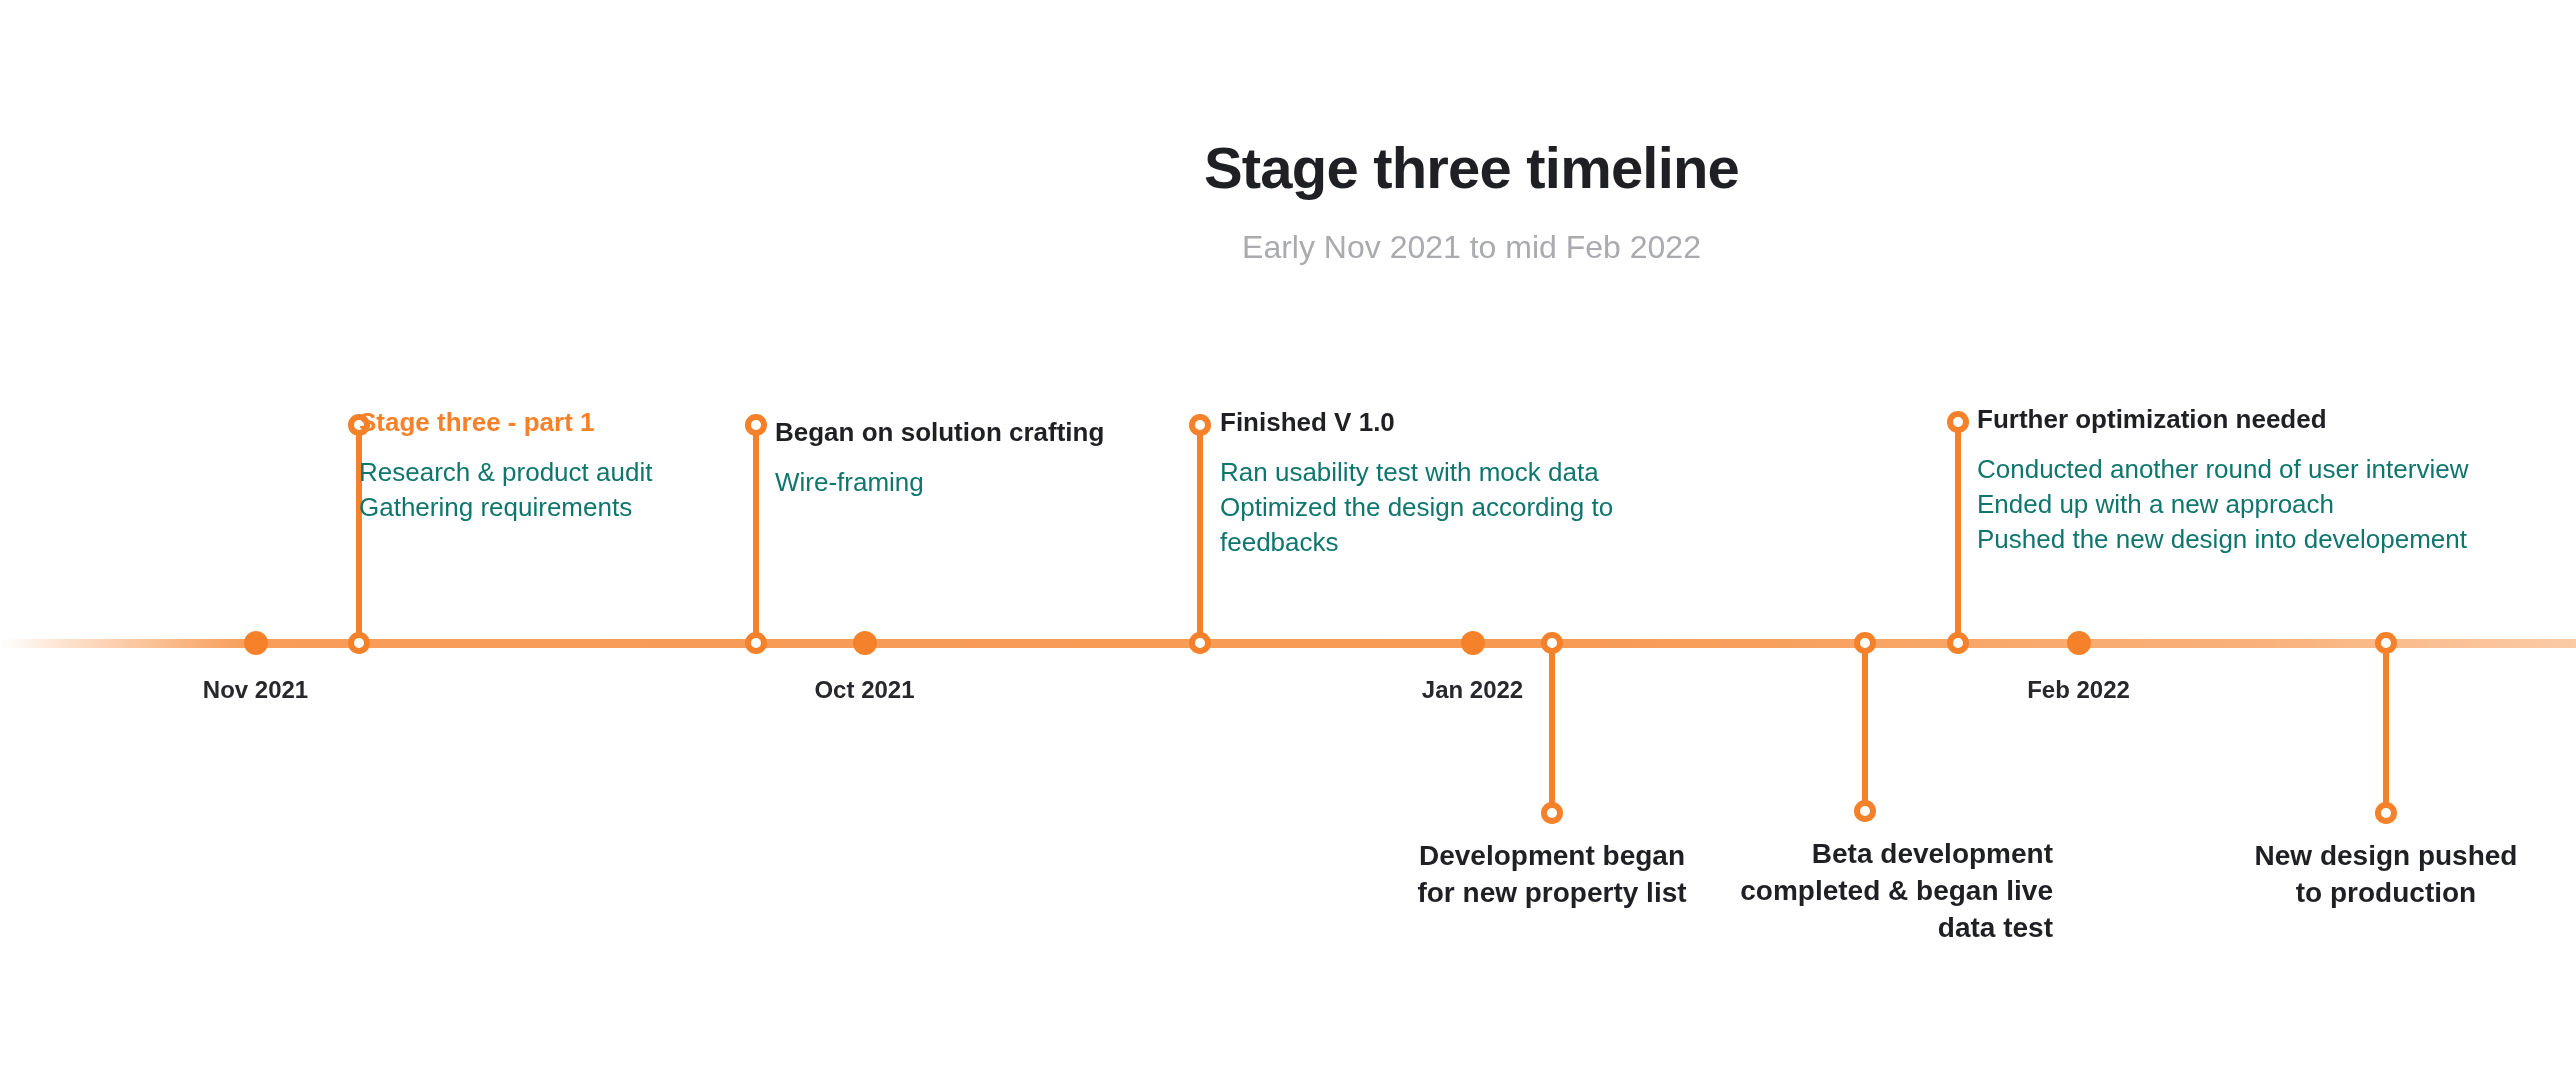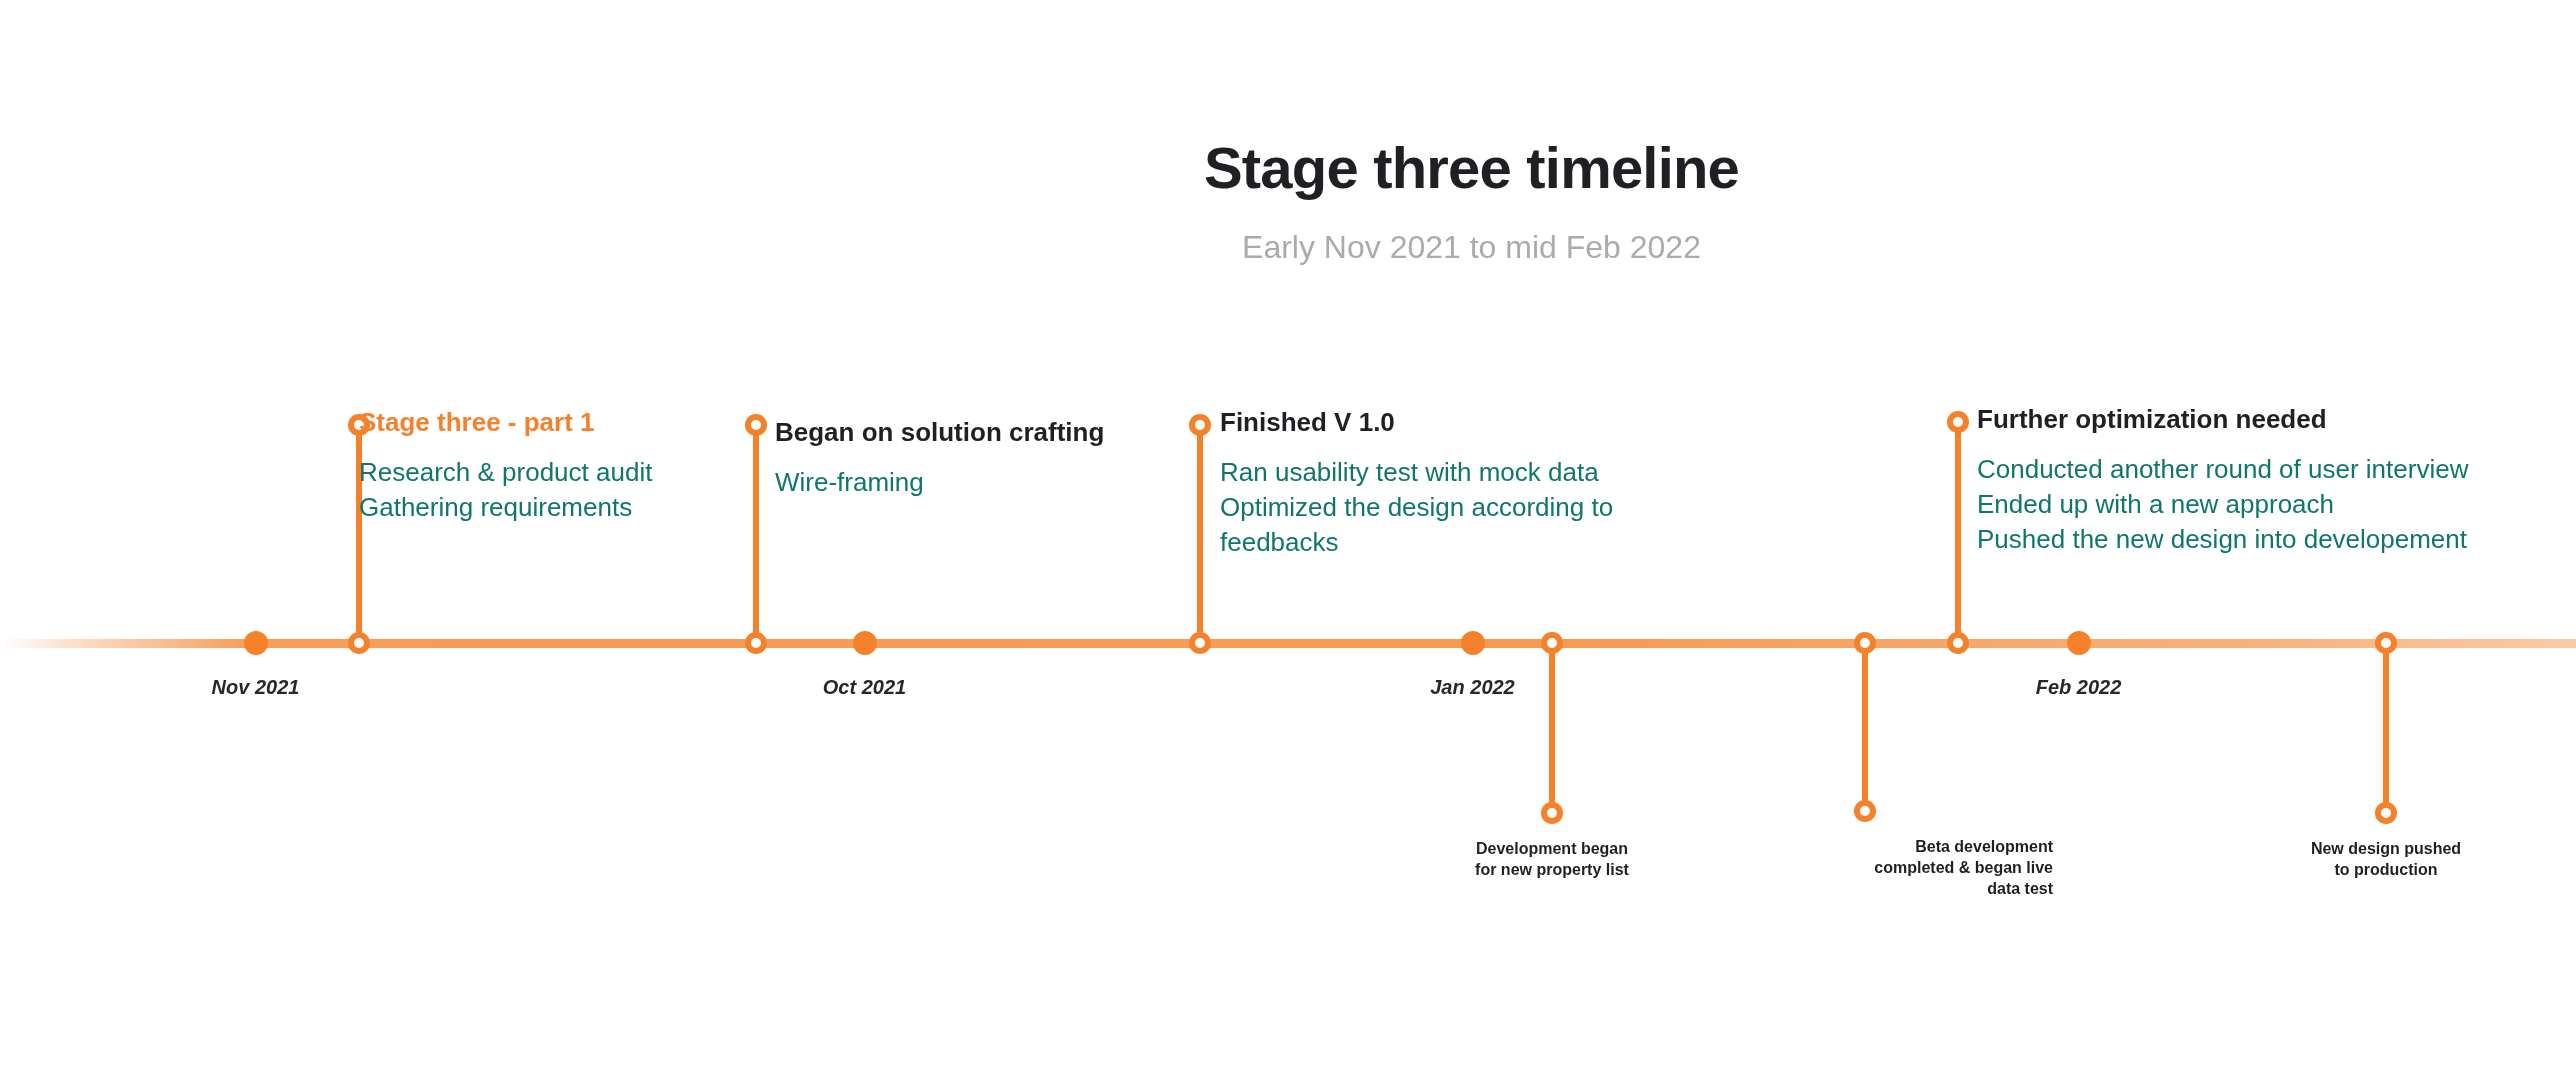--- a/index.html
+++ b/index.html
@@ -80,25 +80,24 @@
     border-radius: 50%;
     background: #f5822a;
     top: 643px;
   }
   .month-label {
     position: absolute;
     top: 676px;
     width: 309px;
     margin-left: -155px;
     text-align: center;
-    font-size: 20px;
+    font-size: 24px;
     font-weight: 700;
     color: #27282c;
     white-space: nowrap;
-    font-style: italic;
   }
 
   
   .ring {
     position: absolute;
     width: 21.6px;
     height: 21.6px;
     margin-left: -10.8px;
     margin-top: -10.8px;
     border-radius: 50%;
@@ -141,21 +140,21 @@
     margin: 0;
   }
 
   
   .evt-down {
     position: absolute;
     text-align: center;
     z-index: 5;
   }
   .evt-down .evt-title {
-    font-size: 16px;
+    font-size: 28px;
     font-weight: 700;
     color: #1f2024;
     line-height: 1.32;
     margin: 0;
   }
 </style>
 </head>
 <body>
 
 <div id="stage">

